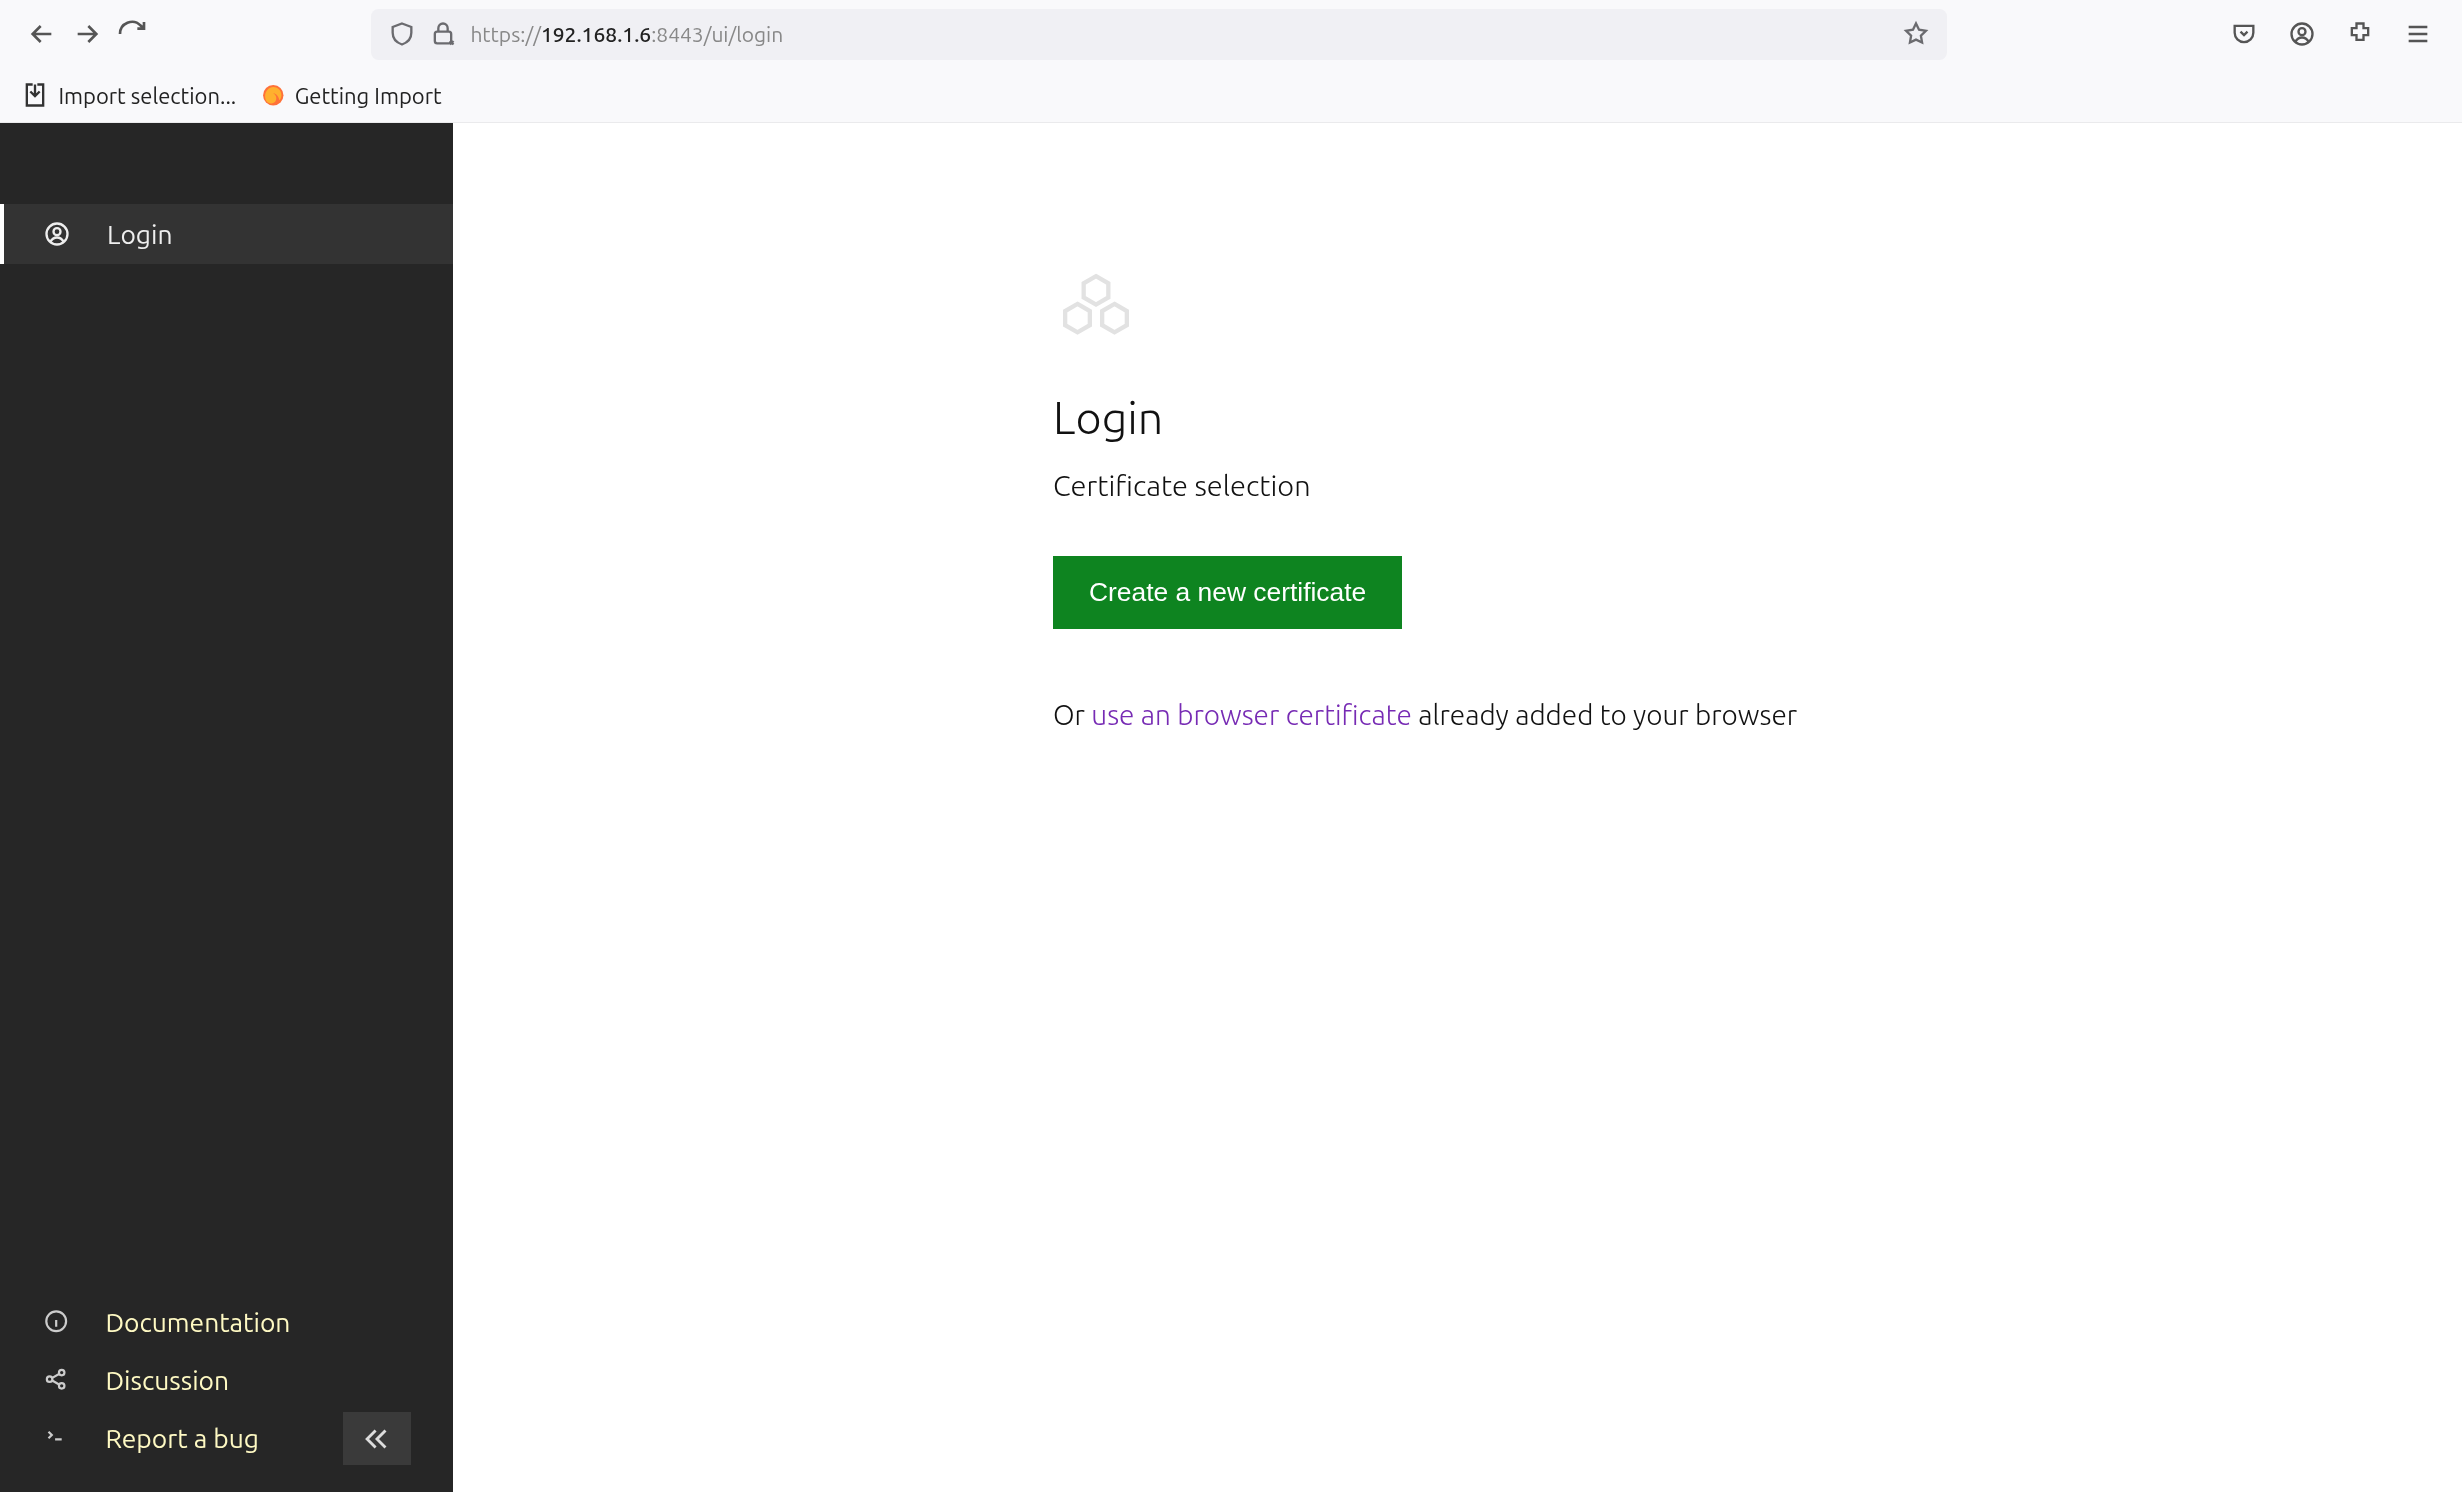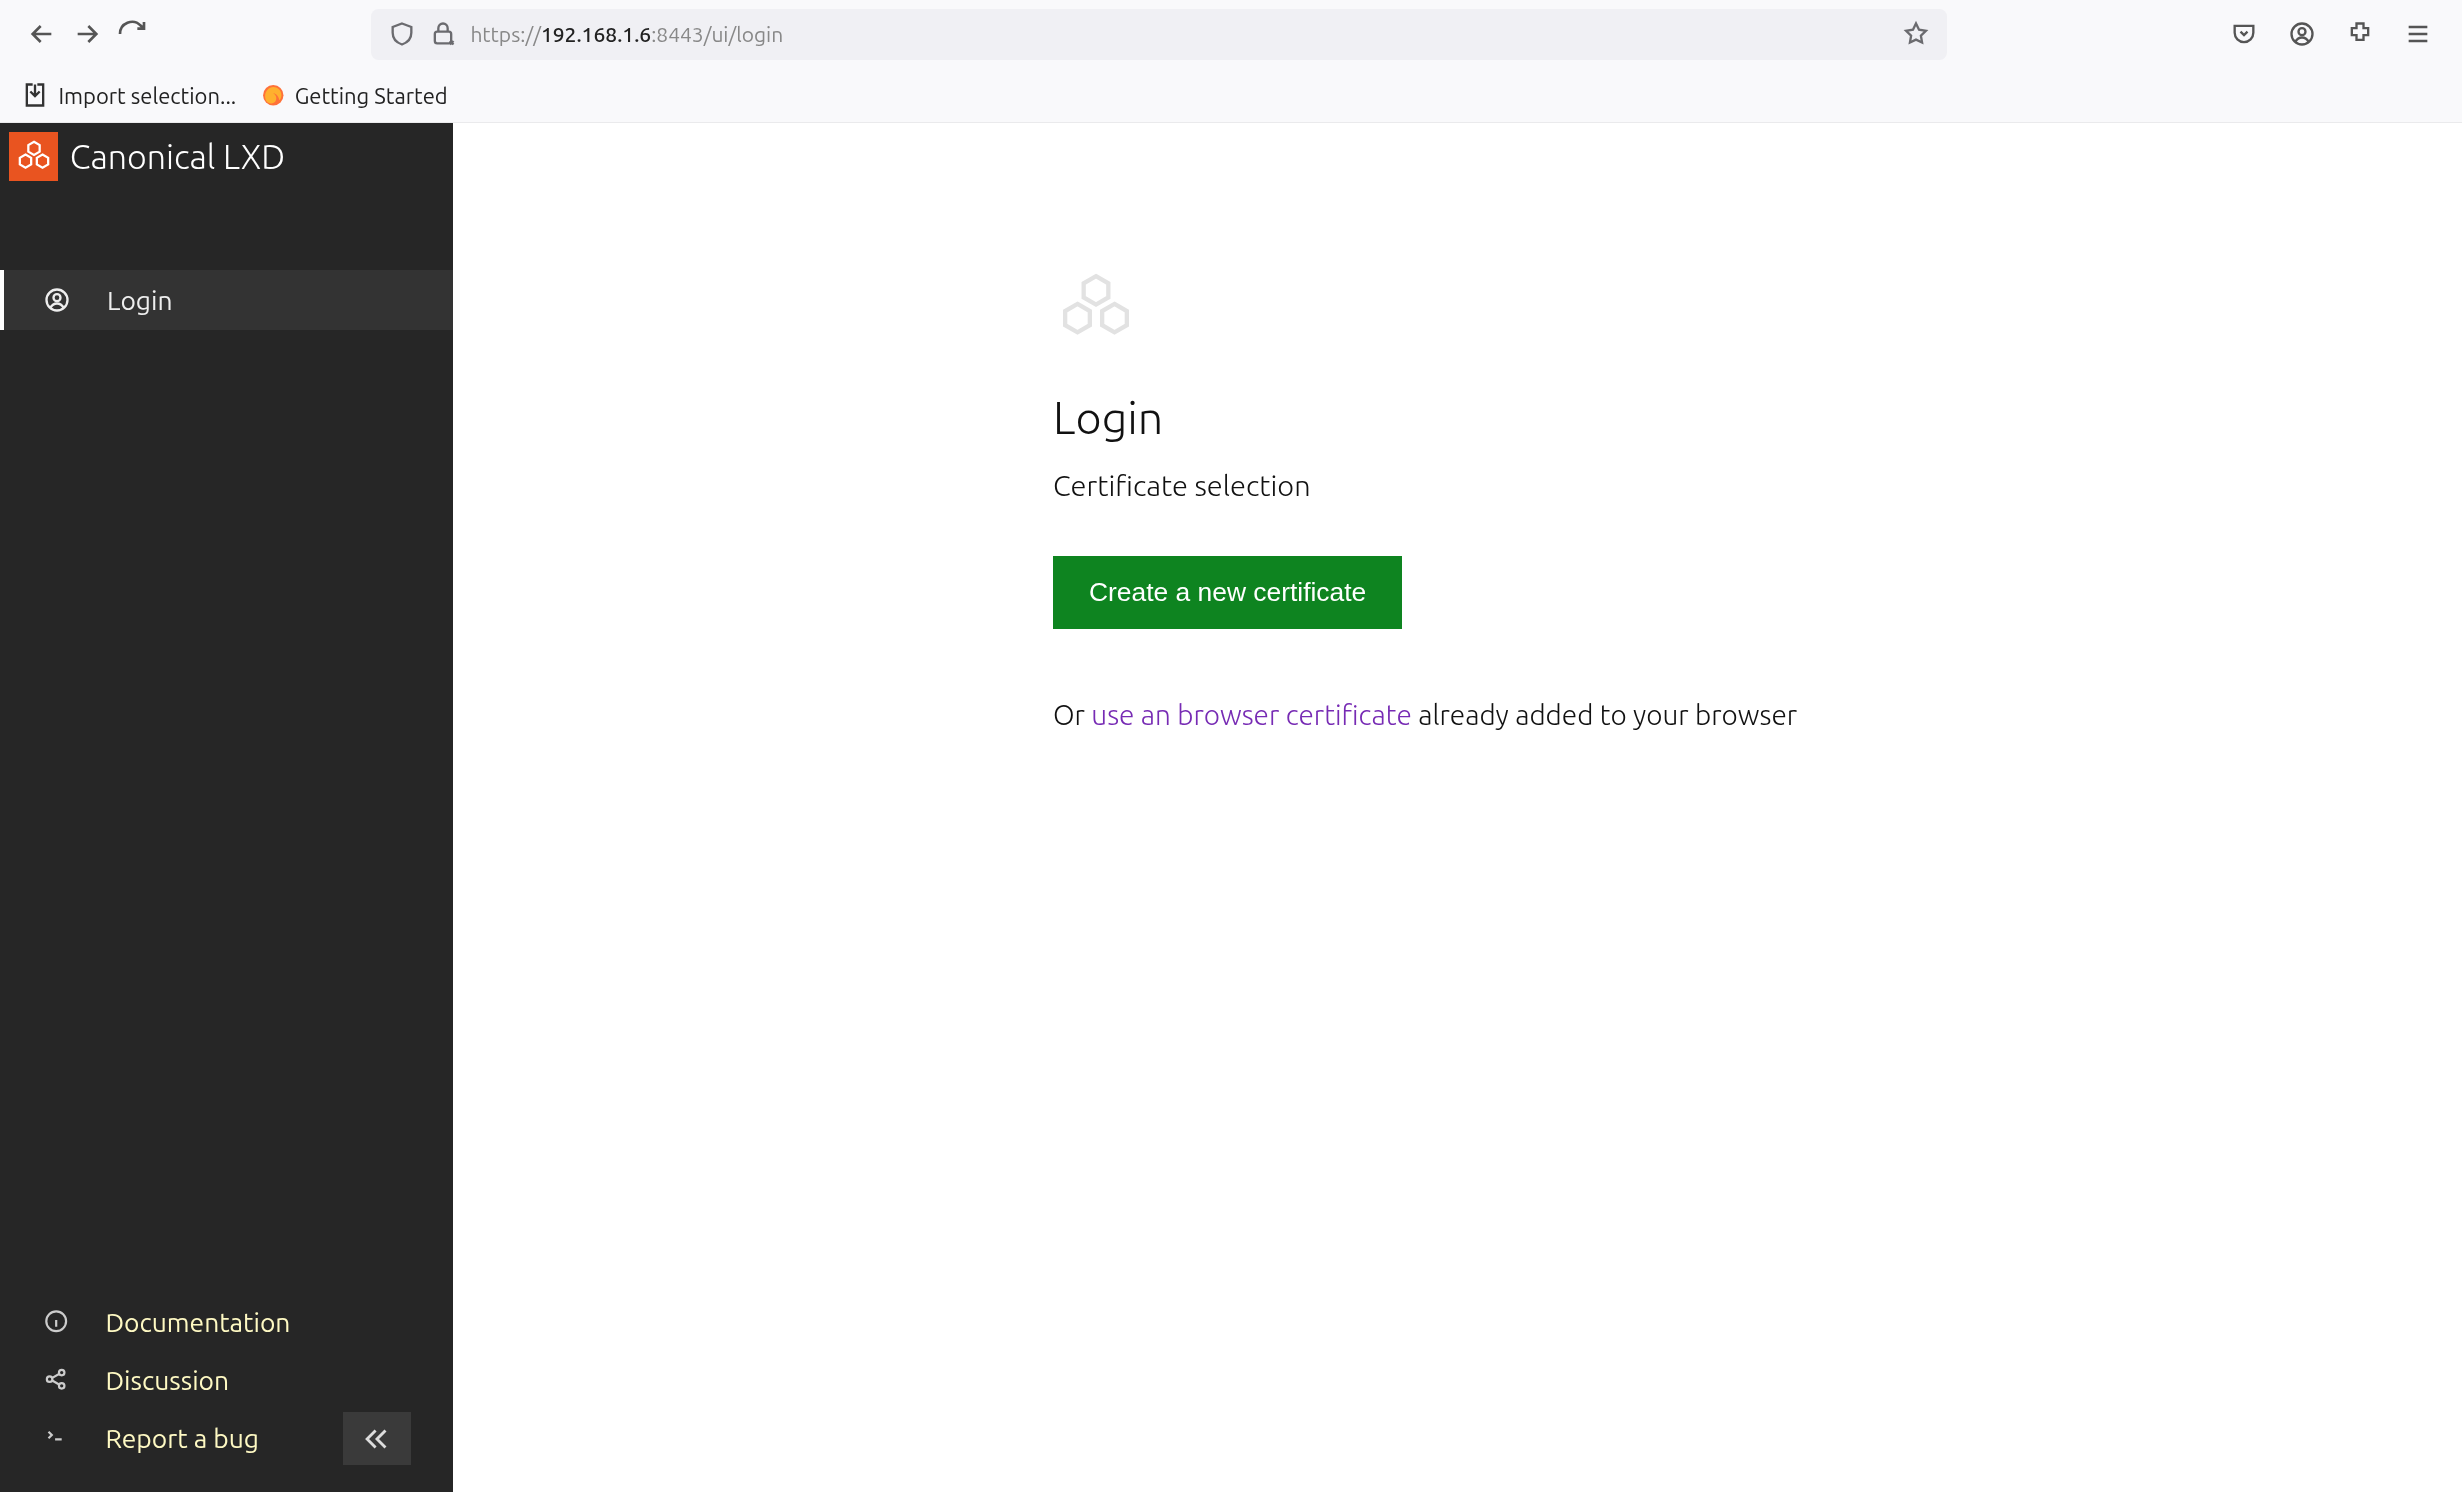--- a/index.html
+++ b/index.html
@@ -114,37 +114,27 @@
         <path d="M14 3h5v18H5V3h5"></path>
         <path d="M12 3v10M8 9l4 4 4-4"></path>
       </svg>
     <span>Import selection...</span>
   </div>
   <div class="bm-item">
     <svg width="24.5" height="24.5" viewBox="0 0 24 24">
         <circle cx="12" cy="12" r="10" fill="#ff7139"></circle>
         <path d="M12 4c4 0 8 3 8 8 0 2-1 4-2 5-1-6-5-7-6-7 2 1 3 3 3 5 0 3-2 5-5 5-4 0-6-3-6-7 0-5 4-9 8-9z" fill="#ffb02e"></path>
       </svg>
-    <span>Getting Started</span>
+    <span>Getting Import</span>
   </div>
 </div>
 
 <div class="app">
 
   <aside class="sidebar">
-    <div class="brand">
-      <div class="brand-badge">
-        <svg width="34" height="34" viewBox="0 0 24 24" fill="none" stroke="#fff" stroke-width="1.6">
-          <path d="M12 2l4 2.3v4.6L12 11.2 8 8.9V4.3L12 2z"></path>
-          <path d="M6 11l4 2.3v4.6L6 20.2 2 17.9v-4.6L6 11z"></path>
-          <path d="M18 11l4 2.3v4.6L18 20.2l-4-2.3v-4.6L18 11z"></path>
-        </svg>
-      </div>
-      <span class="brand-title">Canonical LXD</span>
-    </div>
 
     <nav class="nav-vert">
       <div class="nav-item active">
         <svg width="28" height="28" viewBox="0 0 24 24" fill="none" stroke="#eee" stroke-width="2">
             <circle cx="12" cy="12" r="9"></circle>
             <circle cx="12" cy="10" r="3"></circle>
             <path d="M6 19c1.5-2.5 4-4 6-4s4.5 1.5 6 4"></path>
           </svg>
         <span>Login</span>
       </div>

